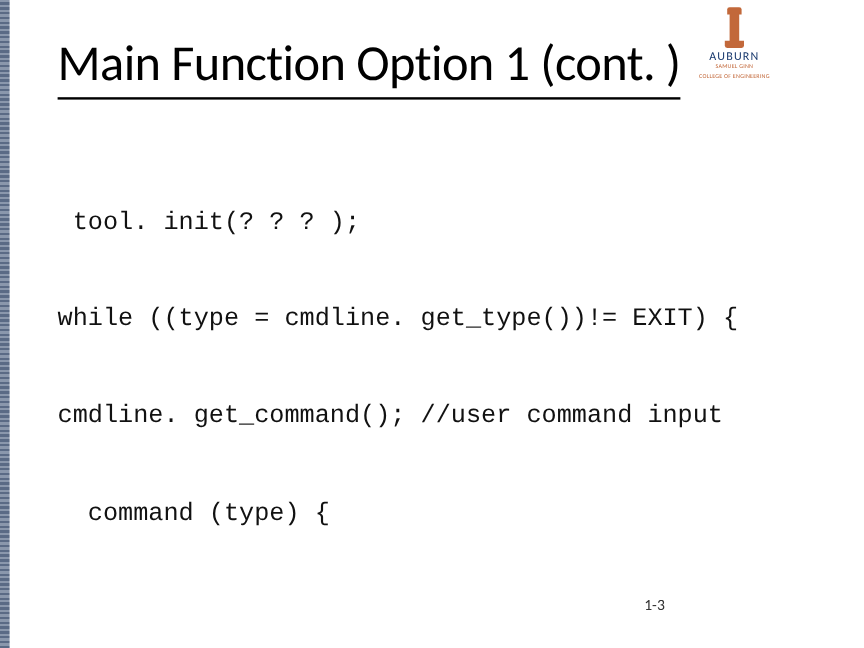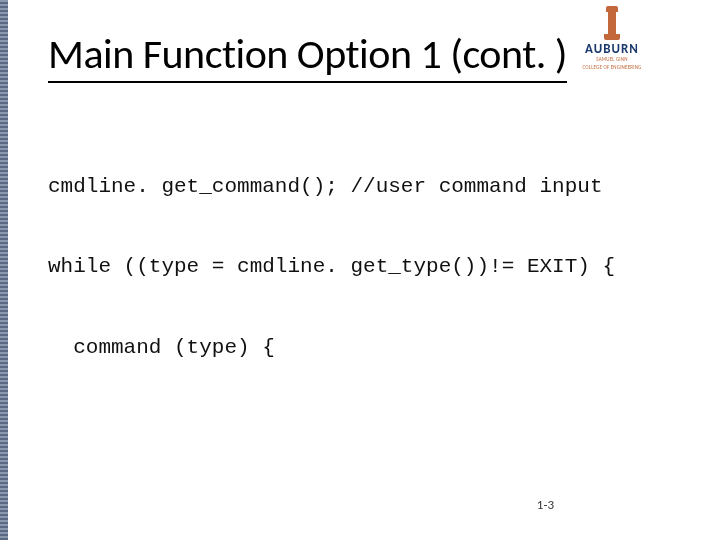--- a/index.html
+++ b/index.html
@@ -78,23 +78,23 @@
   .logo-tower .base {
     position: absolute;
     left: 0;
     bottom: 0;
     width: 16px;
     height: 6px;
     background: #c2683a;
     border-radius: 0 0 2px 2px;
   }
   .logo-text {
-    font-size: 13px;
+    font-size: 10px;
     color: #1a3a6e;
-    font-weight: 700;
+    font-weight: 400;
     letter-spacing: 1px;
     line-height: 1;
   }
   .logo-sub {
     font-size: 5px;
     color: #c2683a;
     line-height: 1.1;
     margin-top: 2px;
     letter-spacing: 0.2px;
   }
@@ -133,22 +133,23 @@
       <div class="cap"></div>
       <div class="shaft"></div>
       <div class="base"></div>
     </div>
     <div class="logo-text">AUBURN</div>
     <div class="logo-sub">SAMUEL GINN</div>
     <div class="logo-sub">COLLEGE OF ENGINEERING</div>
   </div>
 
   <div class="code">
+    <div> tool. init(? ? ? );</div>
+    <div>while ((type = cmdline. get_type())!= EXIT) {</div>
     <div>cmdline. get_command(); //user command input</div>
-    <div>while ((type = cmdline. get_type())!= EXIT) {</div>
     <div>  command (type) {</div>
     
     
     
     
     
     
     
     
     

